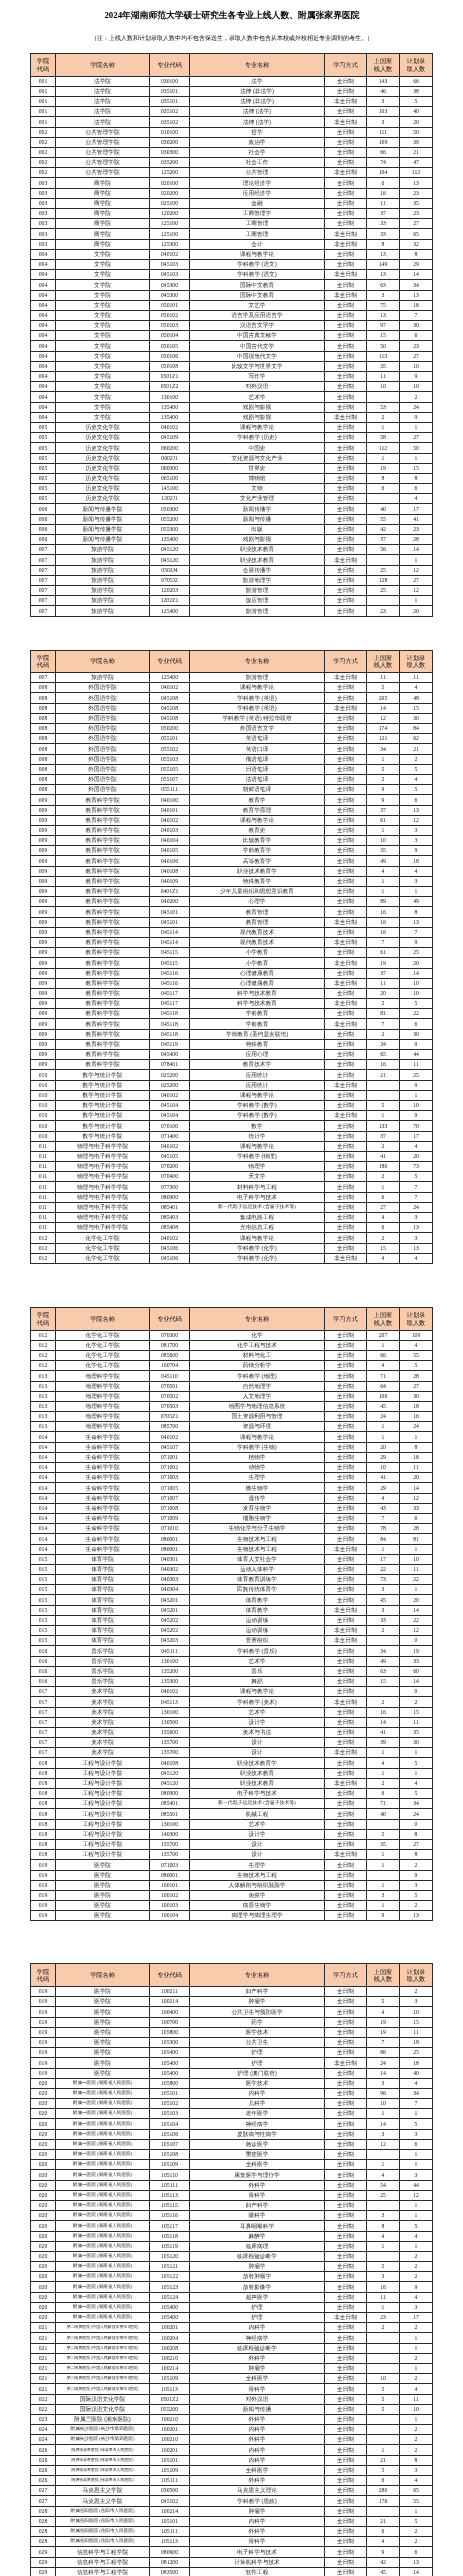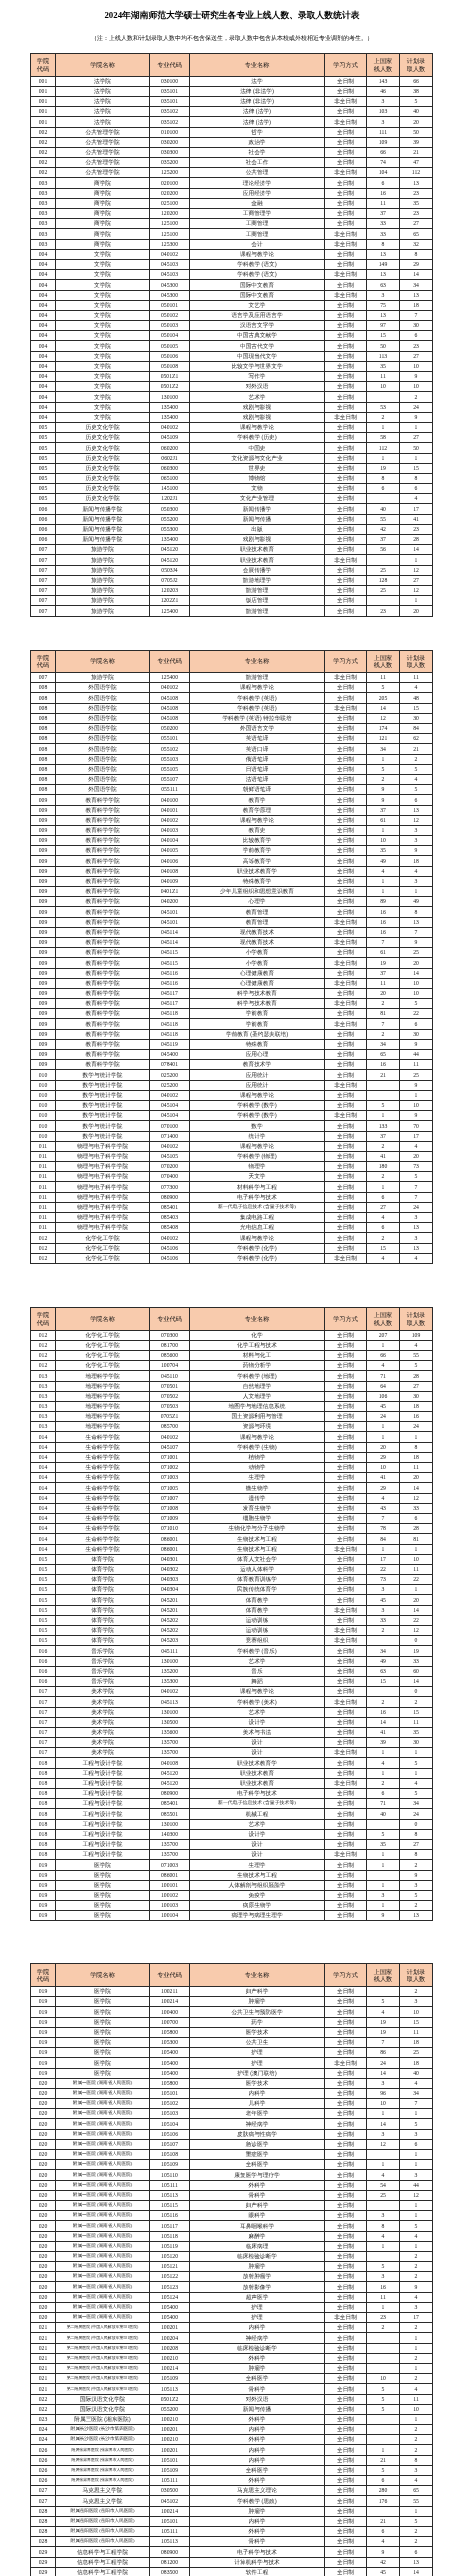--- a/index.html
+++ b/index.html
@@ -13,21 +13,21 @@
     overflow:hidden; white-space:nowrap; padding:0;
   }
   table.stats-table th{
     background:#f8cbad; font-weight:normal; font-size:6.2px; line-height:7.7px; height:21.6px; color:#111;
   }
   table.stats-table td{ height:9.2px; font-size:5.7px; line-height:8.8px; color:#1c1c1c;}
 </style>
 </head>
 <body>
 
-<div class="title">2024年湖南师范大学硕士研究生各专业上线人数、录取人数统计表</div>
+<div class="title">2024年湖南师范大学硕士研究生各专业上线人数、附属张家界医院</div>
 <div class="note">（注：上线人数和计划录取人数中均不包含保送生，录取人数中包含从本校或外校相近专业调剂的考生。）</div>
 <div class="pages">
     <table class="stats-table" style="margin-top: 10.3px;">
       <colgroup>
         <col style="width: 25px;">
         <col style="width: 94px;">
         <col style="width: 40px;">
         <col style="width: 135px;">
         <col style="width: 42px;">
         <col style="width: 33px;">

